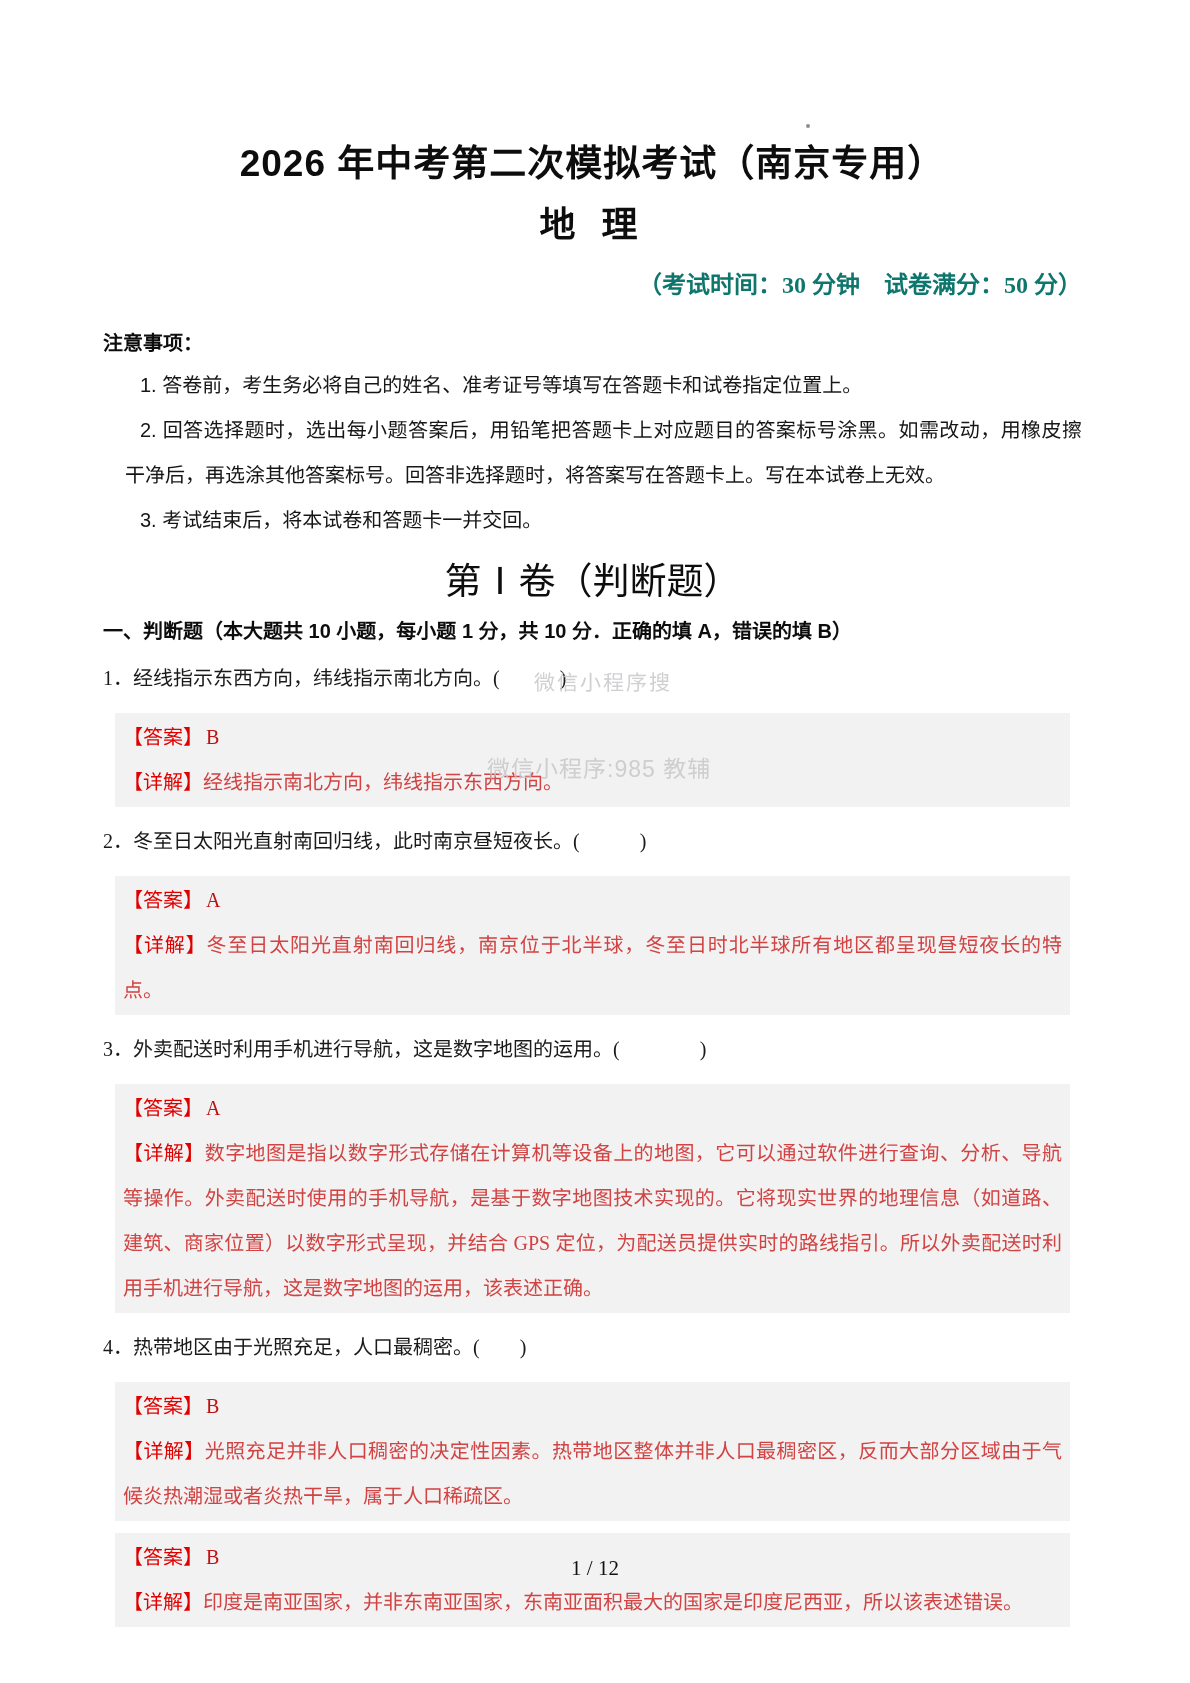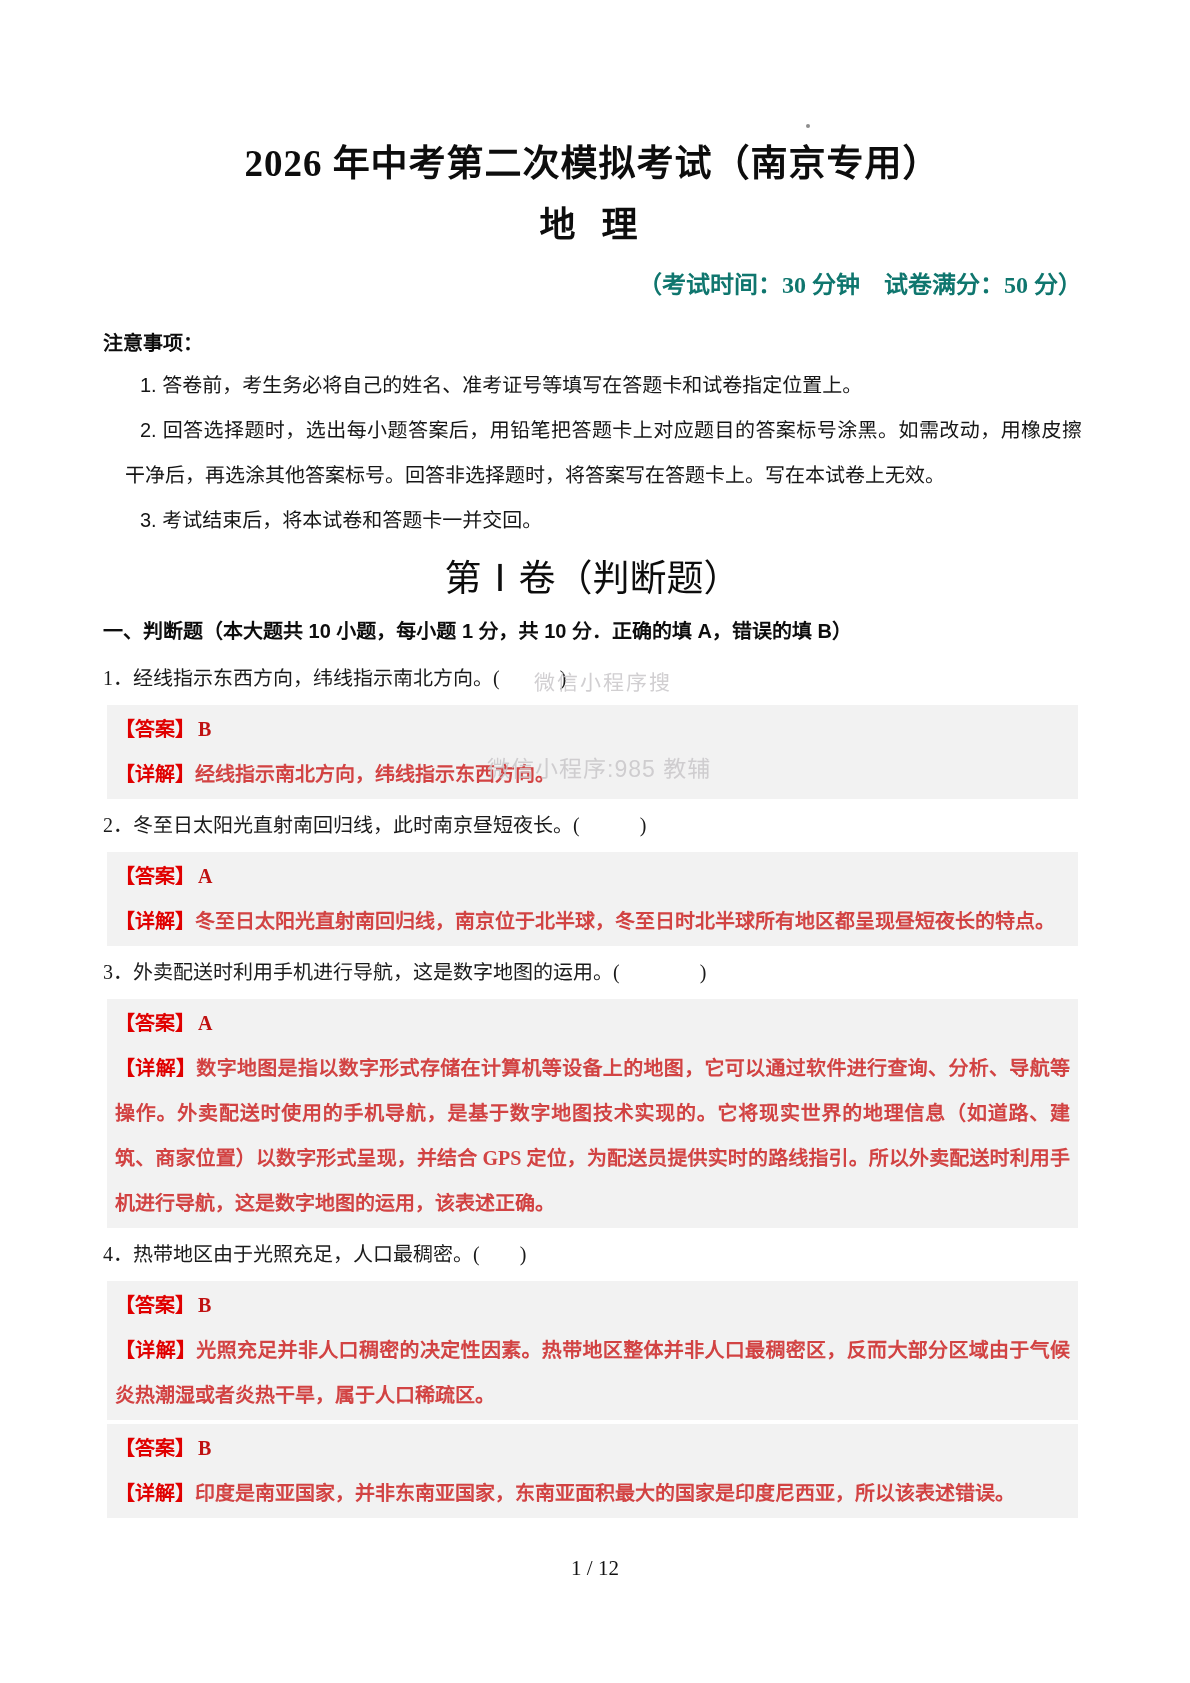--- a/index.html
+++ b/index.html
@@ -13,21 +13,21 @@
     overflow: hidden;
   }
   .content { padding: 0 108px 0 103px; }
 
   .exam-title {
     margin: 140px 0 0;
     font-size: 37px;
     line-height: 48px;
     font-weight: 700;
     text-align: center;
-    font-family: Liberation Serif, serif;
+    font-family: Liberation Sans, sans-serif;
     letter-spacing: 1px;
     color: #0d0d0d;
   }
   .exam-subject {
     margin: 15px 0 0;
     font-size: 36px;
     line-height: 44px;
     font-weight: 700;
     text-align: center;
     font-family: "Liberation Sans", sans-serif;
@@ -59,41 +59,39 @@
     text-align: justify;
     color: #161616;
   }
   .part-heading {
     margin: 14px 0 0;
     font-size: 37px;
     line-height: 49px;
     text-align: center;
     font-weight: 500;
     color: #0d0d0d;
-    font-family: Liberation Mono, monospace;
   }
   .section-heading {
     margin: 3px 0 0;
     font-size: 20px;
     line-height: 45px;
     font-weight: 700;
     font-family: "Liberation Sans", sans-serif;
     color: #0d0d0d;
   }
   .question {
     font-size: 20px;
     line-height: 45px;
     margin: 2px 0;
     color: #1a1a1a;
   }
   .answer-block {
     background: #f2f2f2;
     padding: 2px 8px;
-    margin: 4px;
-    font-weight: bold;
+    margin: 12px;
   }
   .answer-line { font-size: 20px; line-height: 45px; }
   .marker { color: #e00000; }
   .answer-letter { color: #c01111; padding-left: 3px; }
   .detail-para {
     margin: 0;
     font-size: 20px;
     line-height: 45px;
     color: #d24343;
     text-align: justify;

